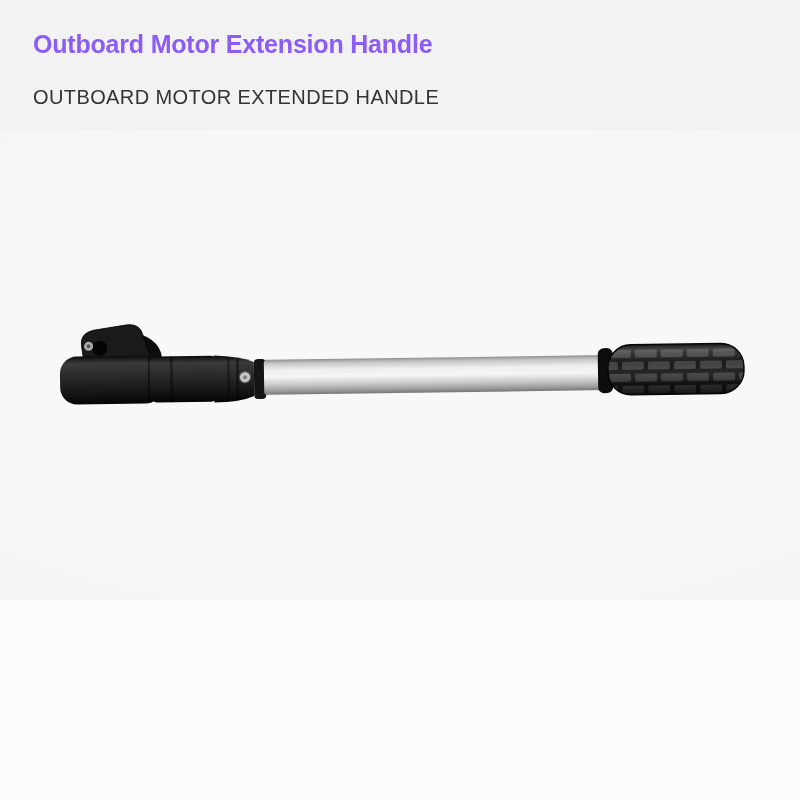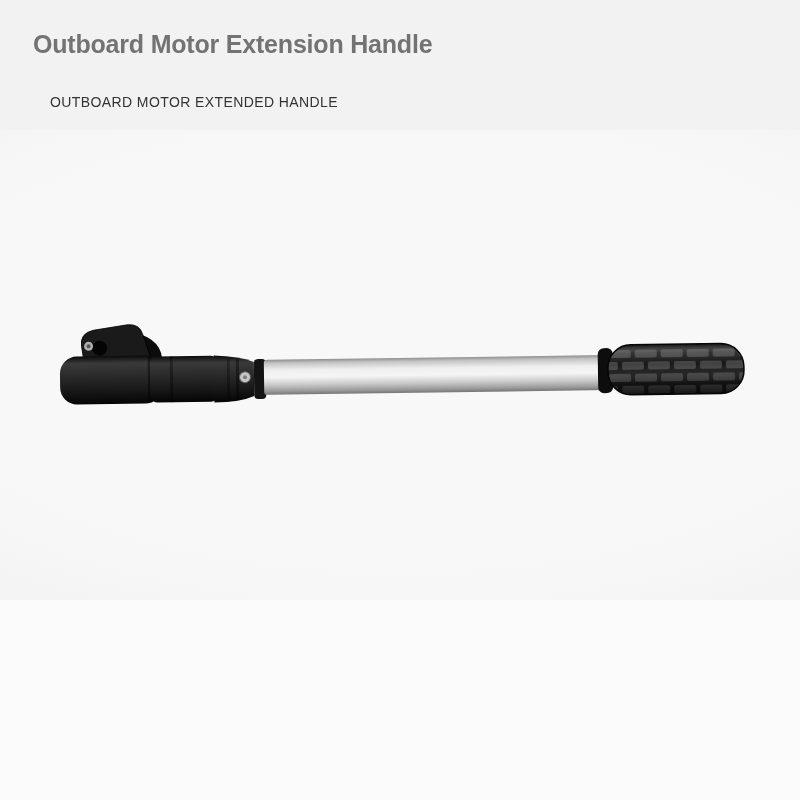--- a/index.html
+++ b/index.html
@@ -15,33 +15,32 @@
     overflow: hidden;
   }
   .abs { position: absolute; }
 
   
   .page-title {
     left: 33px;
     top: 30px;
     font-size: 25px;
     font-weight: 700;
-    color: #737373;
+    color: #8b5cf6;
     letter-spacing: -0.2px;
     white-space: nowrap;
   }
   .page-subtitle {
-    left: 50px;
+    left: 33px;
     top: 86px;
-    font-size: 14px;
+    font-size: 20px;
     font-weight: 400;
     color: #333333;
     letter-spacing: 0.4px;
     white-space: nowrap;
-    margin-top: 8px;
   }
 
   
   .photo-area {
     left: 0;
     top: 130px;
     width: 800px;
     height: 470px;
     background: radial-gradient(110% 85% at 50% 46%, #f8f8f8 55%, #efefef 100%);
   }

